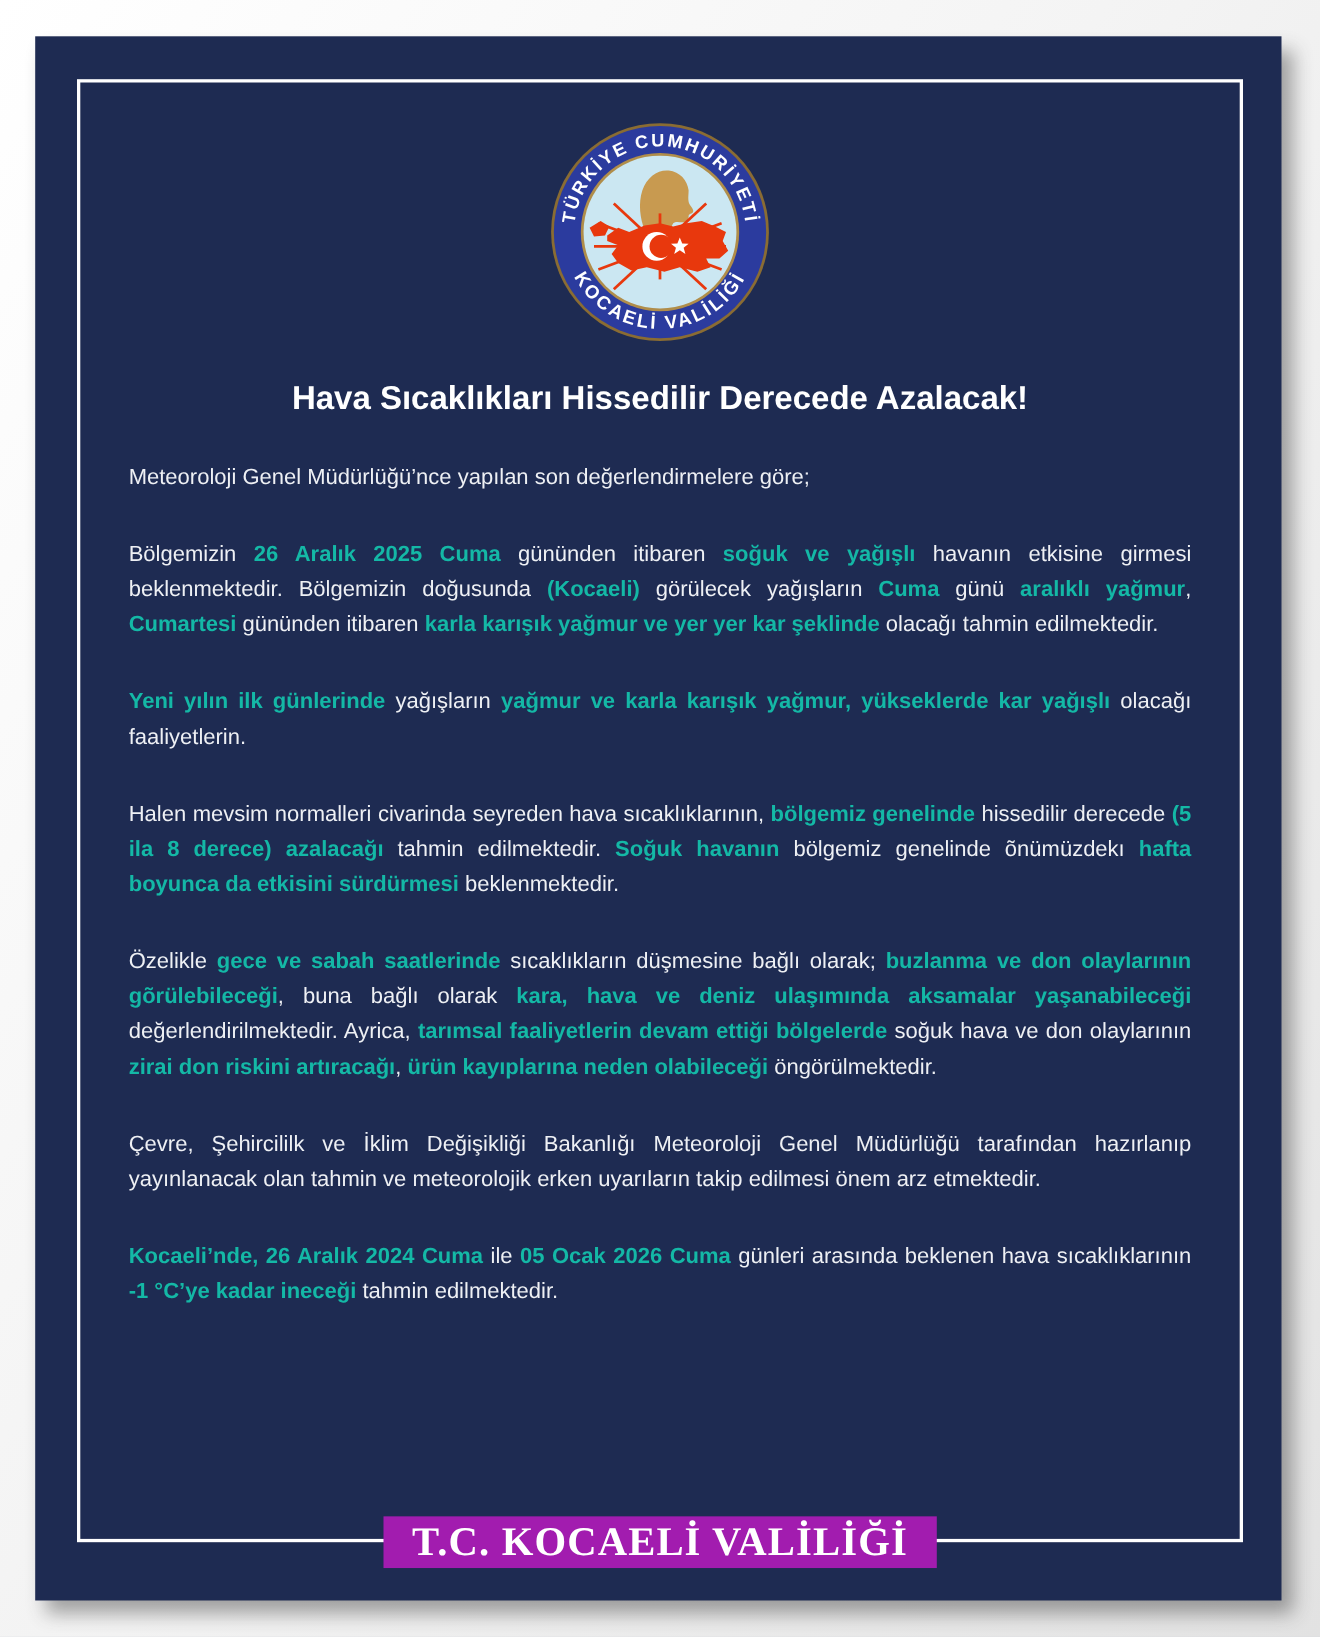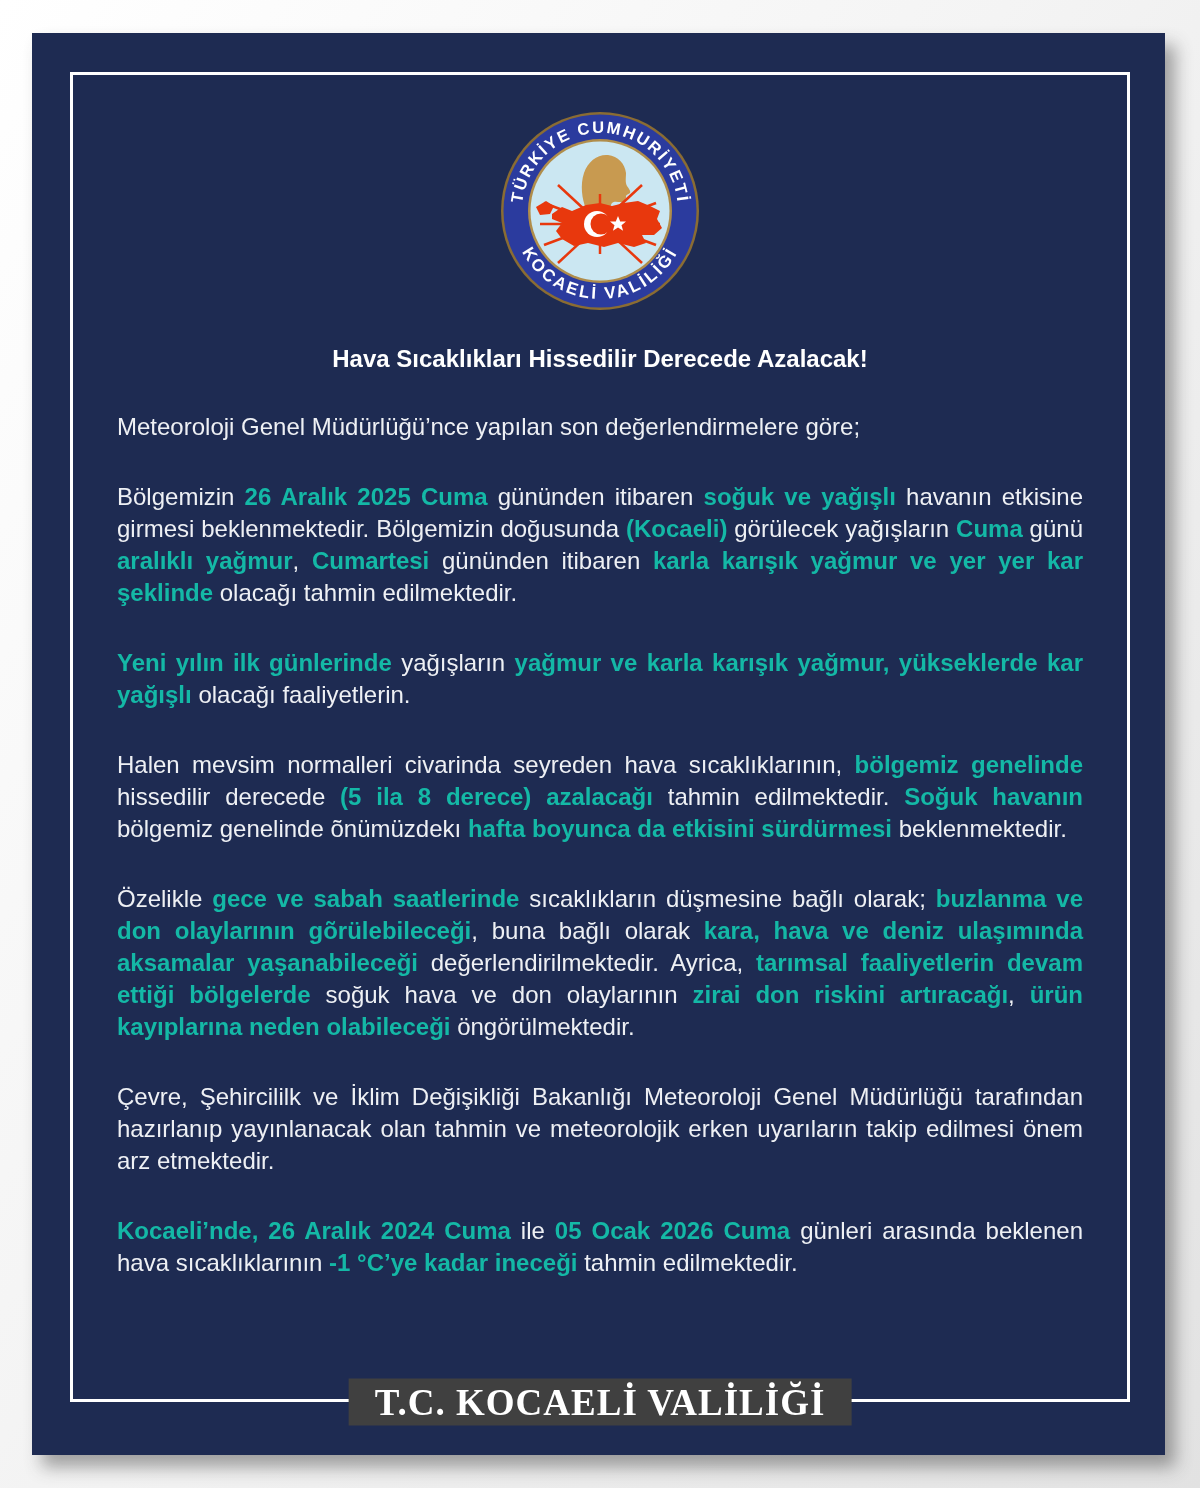--- a/index.html
+++ b/index.html
@@ -17,33 +17,33 @@
   }
   .frame {
     position: absolute; left: 38px; top: 39px;
     width: 1054px; height: 1324px;
     border: 3px solid #ffffff;
   }
   .content { padding: 34px 44px 0 44px; color: #f1f1f4; }
   .logo-wrap { text-align: center; margin-top: 2px; }
   .title {
     margin-top: 30px; text-align: center;
-    font-size: 24px; font-weight: 700; color: #ffffff;
+    font-size: 30px; font-weight: 700; color: #ffffff;
     letter-spacing: 0px;
   }
   .paragraphs p {
     margin: 38px 0 0 0;
-    font-size: 24px; line-height: 32px;
+    font-size: 20px; line-height: 32px;
     text-align: justify; color: #eef0f4;
   }
   .paragraphs p b { color: #14b8a6; }
   .footer-label {
     position: absolute; left: 50%; bottom: -3px;
     transform: translate(-50%, 50%);
-    background: #404040; padding: 2px 26px;
+    background: #a21caf; padding: 2px 26px;
     font-family: "Liberation Serif", "DejaVu Serif", serif;
     font-weight: 700; font-size: 37px; letter-spacing: 1px;
     color: #ffffff; white-space: nowrap;
   }
 </style>
 </head>
 <body>
 
 <div class="card">
   <div class="frame">

